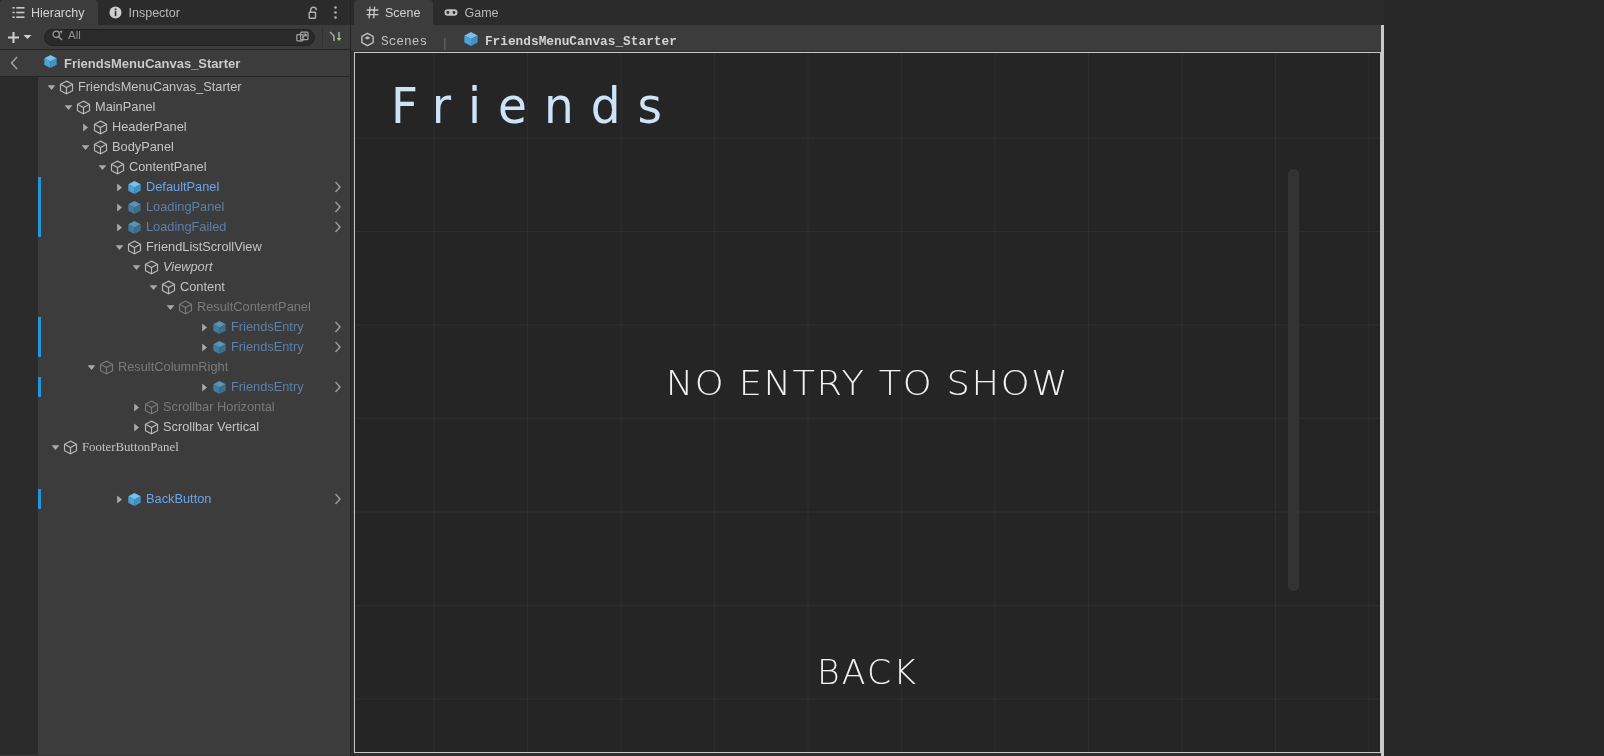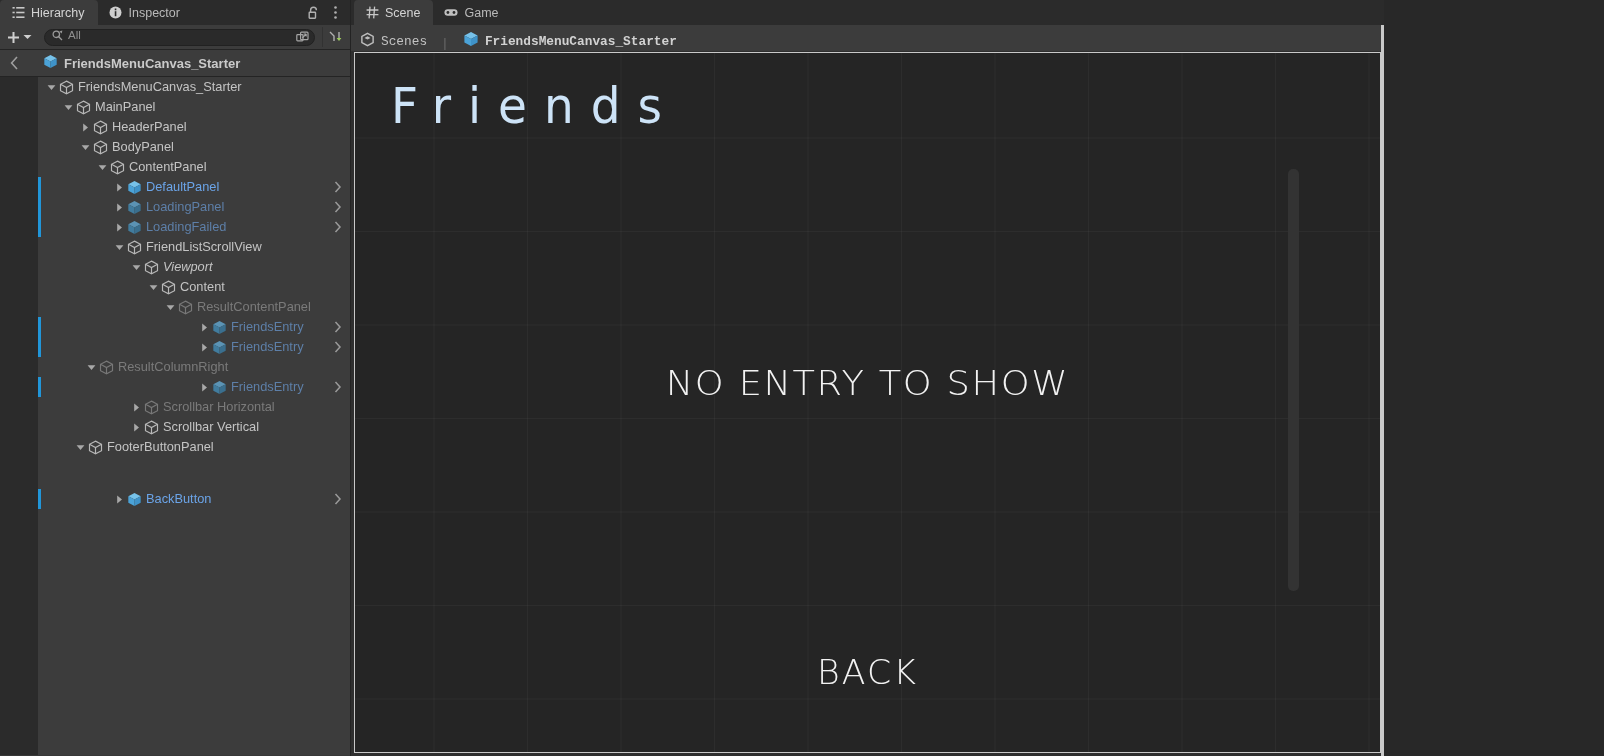--- a/index.html
+++ b/index.html
@@ -716,21 +716,21 @@
               </svg>
             </span>
             <span class="go-icon">
               <svg width="15" height="15" viewBox="0 0 16 16">
                 <path d="M8 1.2 L14.4 4.6 L14.4 11.4 L8 14.8 L1.6 11.4 L1.6 4.6 Z" fill="none" stroke="#b8b8b8" stroke-width="1.25"></path>
                 <path d="M1.6 4.6 L8 8 L14.4 4.6 M8 8 L8 14.8" fill="none" stroke="#b8b8b8" stroke-width="1.25"></path>
               </svg>
             </span>
             <span class="label">Scrollbar Vertical</span>
           </div>
-          <div class="tree-row" style="padding-left: 73px; position: relative;">
+          <div class="tree-row" style="padding-left: 48px; position: relative; font-family: Liberation Serif, serif;">
             <span class="twisty">
               <svg width="9" height="7" viewBox="0 0 9 7">
                 <path d="M0.6 1.2 L8.4 1.2 L4.5 6 Z" fill="#a8a8a8"></path>
               </svg>
             </span>
             <span class="go-icon">
               <svg width="15" height="15" viewBox="0 0 16 16">
                 <path d="M8 1.2 L14.4 4.6 L14.4 11.4 L8 14.8 L1.6 11.4 L1.6 4.6 Z" fill="none" stroke="#b8b8b8" stroke-width="1.25"></path>
                 <path d="M1.6 4.6 L8 8 L14.4 4.6 M8 8 L8 14.8" fill="none" stroke="#b8b8b8" stroke-width="1.25"></path>
               </svg>

